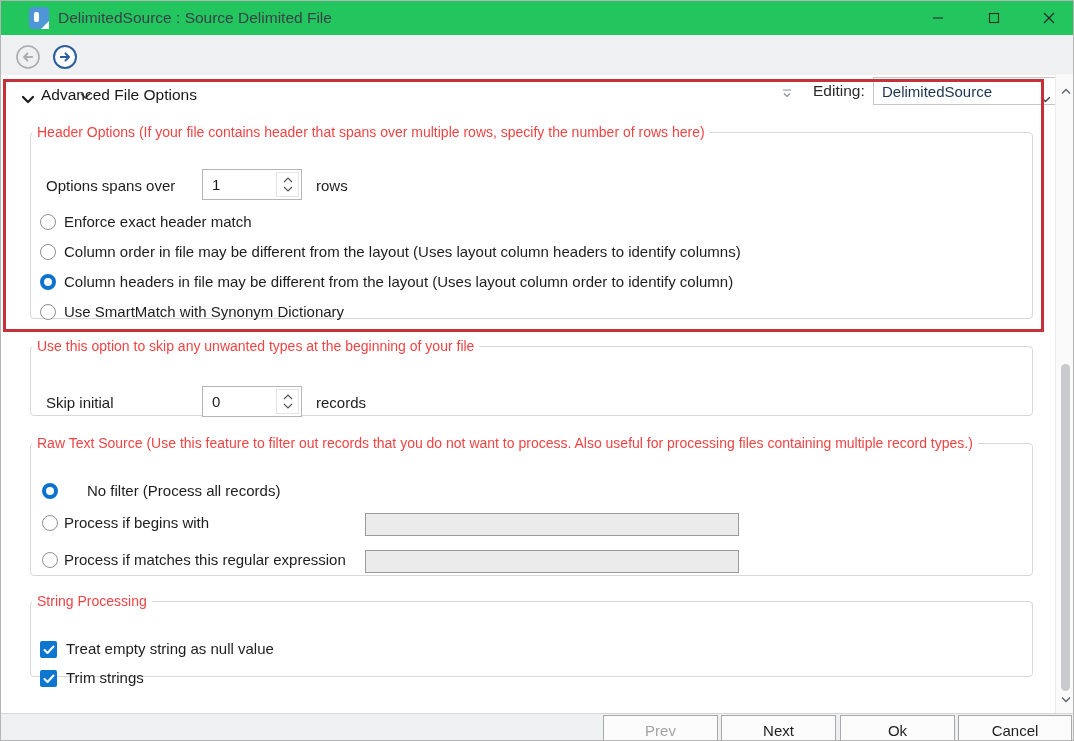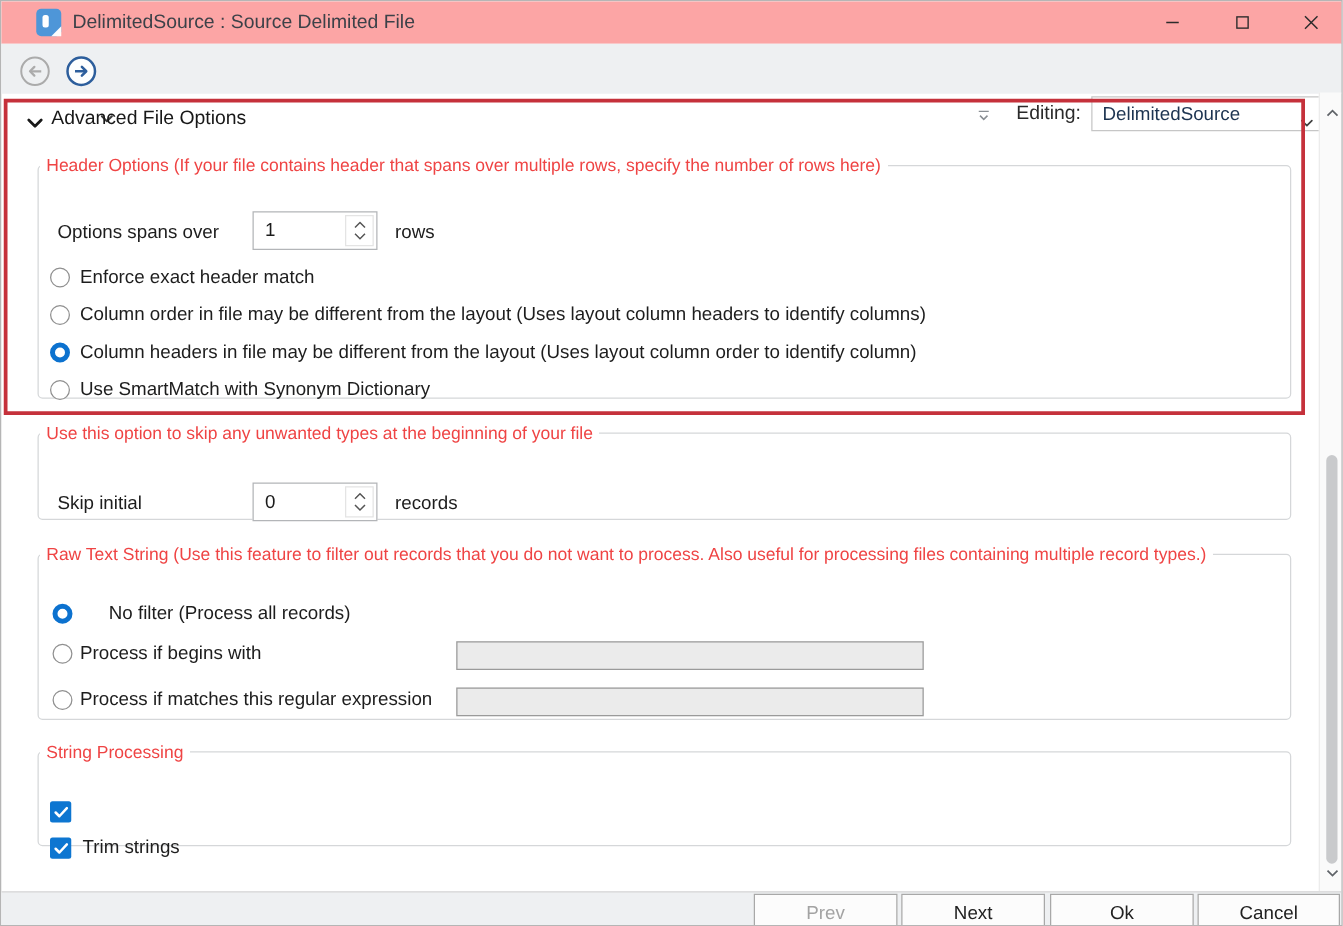--- a/index.html
+++ b/index.html
@@ -4,21 +4,21 @@
 <style>
   * { box-sizing: border-box; margin: 0; padding: 0; }
   body { font-family: "Liberation Sans", sans-serif; background:#888; }
   .window {
     position: relative; width: 1074px; height: 741px;
     background: #ffffff; overflow: hidden;
     border: 1px solid #b5b5b5;
     font-family: "Liberation Sans", sans-serif;
   }
   
-  .titlebar { position:absolute; left:0; top:0; width:1074px; height:34px; background:#fca5a5; }
+  .titlebar { position:absolute; left:0; top:0; width:1074px; height:34px; background:#22c55e; }
   .doc-icon { position:absolute; left:28px; top:6px; width:20px; height:22px; background:#4e96d8; border-radius:4px; }
   .doc-icon .fold { position:absolute; right:0; bottom:0; width:0; height:0; border-left:8px solid transparent; border-bottom:8px solid #fdfdfd; }
   .doc-icon .mark { position:absolute; left:5px; top:5px; width:5px; height:10px; background:#ffffff; border-radius:2px; }
   .title-text { position:absolute; left:57px; top:8px; font-size:15.5px; color:#3c4148; white-space:nowrap; }
   .winbtn { position:absolute; top:0; width:46px; height:34px; display:flex; align-items:center; justify-content:center; background:transparent; border:none; cursor:pointer; }
   .winbtn.min { left:914px; } .winbtn.max { left:970px; } .winbtn.close { left:1025px; }
   
   .toolbar { position:absolute; left:0; top:34px; width:1074px; height:40px; background:#eef0f2; }
   .nav-icon { position:absolute; top:9px; }
   .nav-back { left:14px; } .nav-fwd { left:51px; }
@@ -209,21 +209,21 @@
             <svg width="10" height="6">
               <polyline points="1,1 5,5 9,1" fill="none" stroke="#555" stroke-width="1.2"></polyline>
             </svg>
           </span>
       </div>
     </div>
     <div class="lbl" style="left:285px; top:40px;">records</div>
   </fieldset>
 
   <fieldset class="group gb3">
-    <legend>Raw Text String (Use this feature to filter out records that you do not want to process. Also useful for processing files containing multiple record types.)</legend>
+    <legend>Raw Text Source (Use this feature to filter out records that you do not want to process. Also useful for processing files containing multiple record types.)</legend>
 
     <span class="radio selected" style="left:11px; top:32px;"></span>
     <div class="lbl" style="left:33px; top:31px;margin-left:23px;">No filter (Process all records)</div>
 
     <span class="radio" style="left:11px; top:64px;"></span>
     <div class="lbl" style="left:33px; top:63px;">Process if begins with</div>
     <input class="gray-field" style="left: 334px; top: 62px;" value="">
 
     <span class="radio" style="left:11px; top:101px;"></span>
     <div class="lbl" style="left:33px; top:100px;">Process if matches this regular expression</div>
@@ -231,20 +231,21 @@
   </fieldset>
 
   <fieldset class="group gb4">
     <legend>String Processing</legend>
 
     <span class="checkbox" style="left:9px; top:32px;">
       <svg width="12" height="10">
           <polyline points="1.5,5 4.5,8 10.5,1.5" fill="none" stroke="#fff" stroke-width="2" stroke-linecap="round" stroke-linejoin="round"></polyline>
         </svg>
     </span>
+    <div class="lbl" style="left:35px; top:31px;">Treat empty string as null value</div>
 
     <span class="checkbox" style="left:9px; top:61px;">
       <svg width="12" height="10">
           <polyline points="1.5,5 4.5,8 10.5,1.5" fill="none" stroke="#fff" stroke-width="2" stroke-linecap="round" stroke-linejoin="round"></polyline>
         </svg>
     </span>
     <div class="lbl" style="left:35px; top:60px;">Trim strings</div>
   </fieldset>
 
   <div class="footer"></div>

